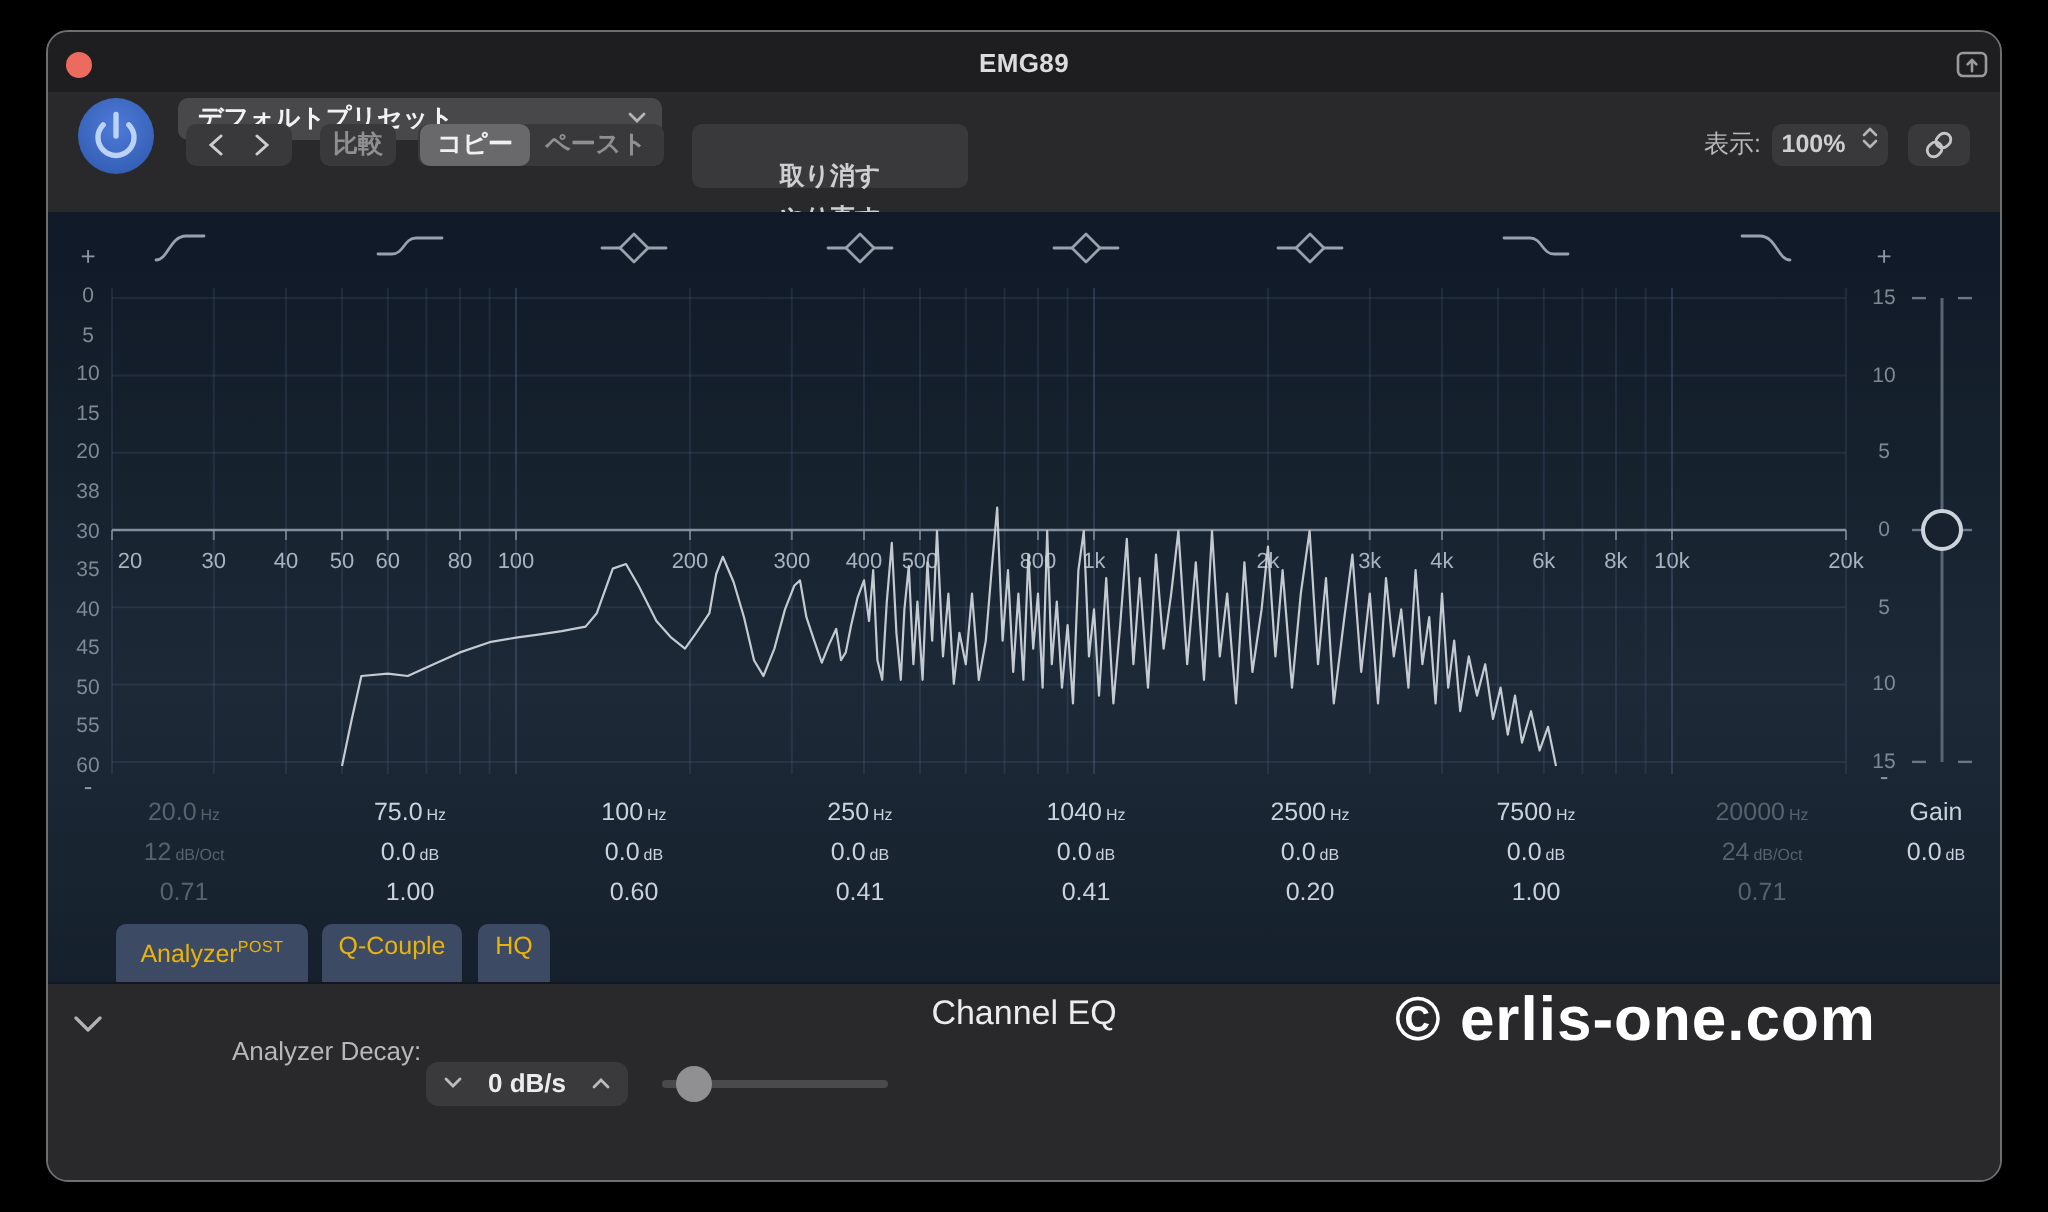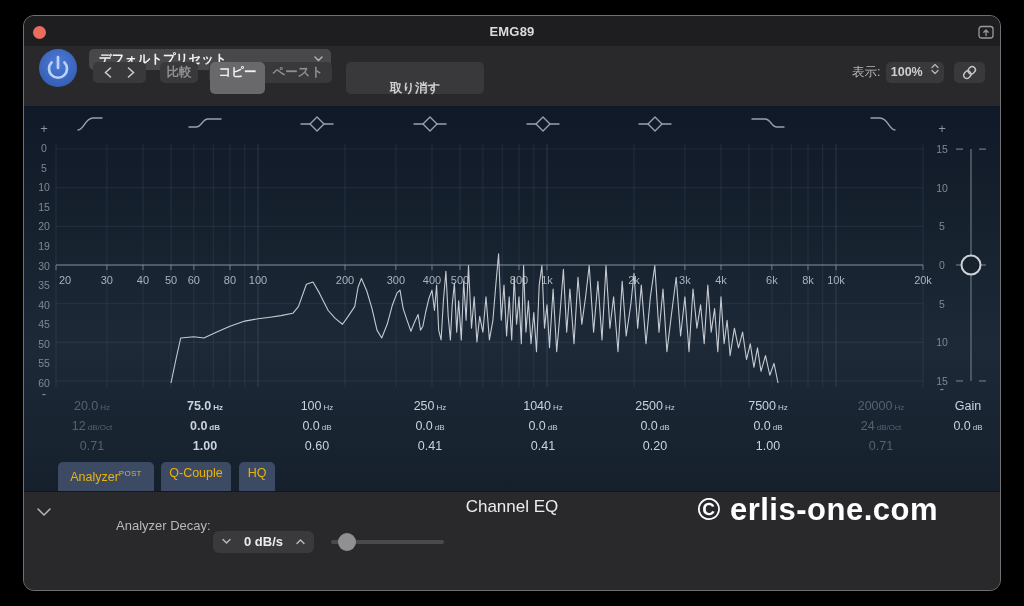--- a/index.html
+++ b/index.html
@@ -17,21 +17,21 @@
   .toolbar{position:relative;height:60px;background:#29292b;}
   .power-btn{position:absolute;left:15px;top:3px;width:38px;height:38px;border-radius:50%;
     background:radial-gradient(circle at 50% 38%,#4d7bd9,#2e57ab);}
   .preset{position:absolute;left:65px;top:-12px;width:242px;height:21px;background:#48484b;border-radius:5px;
     color:#f2f2f2;font-size:12.5px;font-weight:bold;line-height:21px;padding-left:10px;box-sizing:border-box;}
   .preset svg{position:absolute;right:8px;top:7px;}
   .pill{position:absolute;top:16px;height:21px;background:#39393b;border-radius:5px;color:#cfcfd1;
     font-size:12.5px;font-weight:bold;line-height:21px;text-align:center;box-sizing:border-box;}
   .seg-copy{background:#69696c;border-radius:5px;color:#f0f0f0;}
   .dim{color:#8f8f92;}
-  .half{display:inline-block;height:32px;vertical-align:top;}
+  .half{display:inline-block;height:21px;vertical-align:top;}
   .view-label{position:absolute;top:16px;color:#b9b9bb;font-size:12.5px;line-height:21px;}
   .stepper-chevrons{display:inline-block;vertical-align:middle;margin-left:5px;margin-top:-2px;}
   
   .graph{position:relative;height:385px;
     background:linear-gradient(180deg,#10headsup 0) , #0000;
     background:linear-gradient(180deg,#101927 0%,#17222f 35%,#1d2937 62%,#16202d 100%);}
   .graph svg.main{position:absolute;left:0;top:0;}
   .scale-lab{position:absolute;transform:translate(-50%,-50%);font-size:10.5px;color:#7e8995;}
   .scale-pm{position:absolute;transform:translate(-50%,-50%);font-size:13px;color:#8b96a2;}
   .bicon{position:absolute;top:8px;}
@@ -239,21 +239,21 @@
           <path d="M32 16 C26 16 25 4 17 4 L8 4" fill="none" stroke="#97a2af" stroke-width="1.4" stroke-linecap="round" stroke-linejoin="round"></path>
         </svg>
       </div>
     <div id="left-scale">
         <span class="scale-pm" style="left: 20px; top: 22px;">+</span>
         <span class="scale-lab" style="left: 20px; top: 42px;">0</span>
         <span class="scale-lab" style="left: 20px; top: 61.5833px;">5</span>
         <span class="scale-lab" style="left: 20px; top: 81.1667px;">10</span>
         <span class="scale-lab" style="left: 20px; top: 100.75px;">15</span>
         <span class="scale-lab" style="left: 20px; top: 120.333px;">20</span>
-        <span class="scale-lab" style="left: 20px; top: 139.917px;">19</span>
+        <span class="scale-lab" style="left: 20px; top: 139.917px;">38</span>
         <span class="scale-lab" style="left: 20px; top: 159.5px;">30</span>
         <span class="scale-lab" style="left: 20px; top: 179.083px;">35</span>
         <span class="scale-lab" style="left: 20px; top: 198.667px;">40</span>
         <span class="scale-lab" style="left: 20px; top: 218.25px;">45</span>
         <span class="scale-lab" style="left: 20px; top: 237.833px;">50</span>
         <span class="scale-lab" style="left: 20px; top: 257.417px;">55</span>
         <span class="scale-lab" style="left: 20px; top: 277px;">60</span>
         <span class="scale-pm" style="left: 20px; top: 287px;">-</span>
       </div>
     <div id="right-scale">
@@ -266,21 +266,21 @@
         <span class="scale-lab" style="left: 918px; top: 236.3px;">10</span>
         <span class="scale-lab" style="left: 918px; top: 274.95px;">15</span>
         <span class="scale-pm" style="left: 918px; top: 282px;">-</span>
       </div>
     <div id="band-readouts">
         <div class="readout inact" style="left: 12px; top: 290px;">
           <div><span>20.0</span><span class="ru">Hz</span></div>
           <div><span>12</span><span class="ru">dB/Oct</span></div>
           <div><span>0.71</span></div>
         </div>
-        <div class="readout act" style="left: 125px; top: 290px; font-weight: bold;">
+        <div class="readout act" style="left: 125px; top: 290px;">
           <div><span>75.0</span><span class="ru">Hz</span></div>
           <div><span>0.0</span><span class="ru">dB</span></div>
           <div><span>1.00</span></div>
         </div>
         <div class="readout act" style="left: 237px; top: 290px;">
           <div><span>100</span><span class="ru">Hz</span></div>
           <div><span>0.0</span><span class="ru">dB</span></div>
           <div><span>0.60</span></div>
         </div>
         <div class="readout act" style="left: 350px; top: 290px;">

